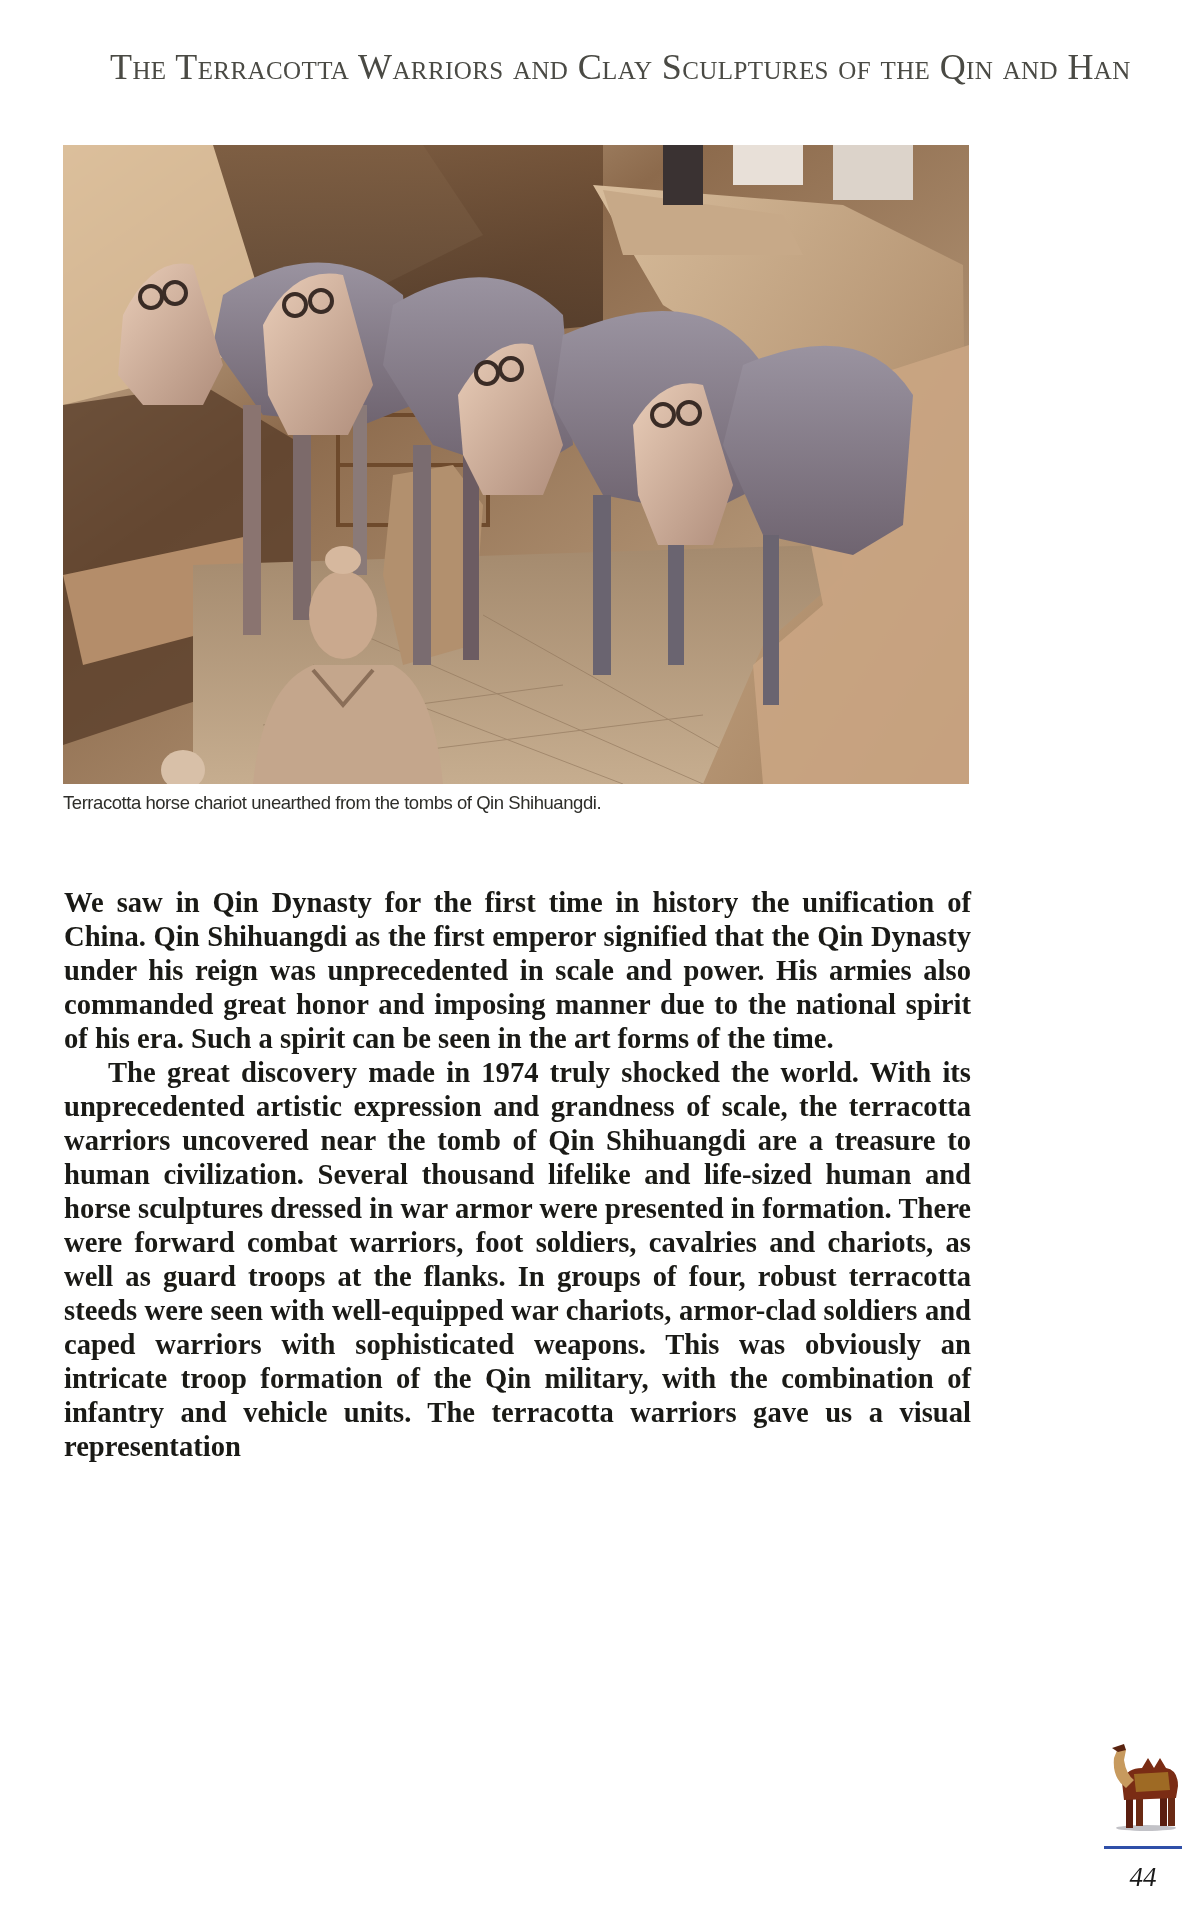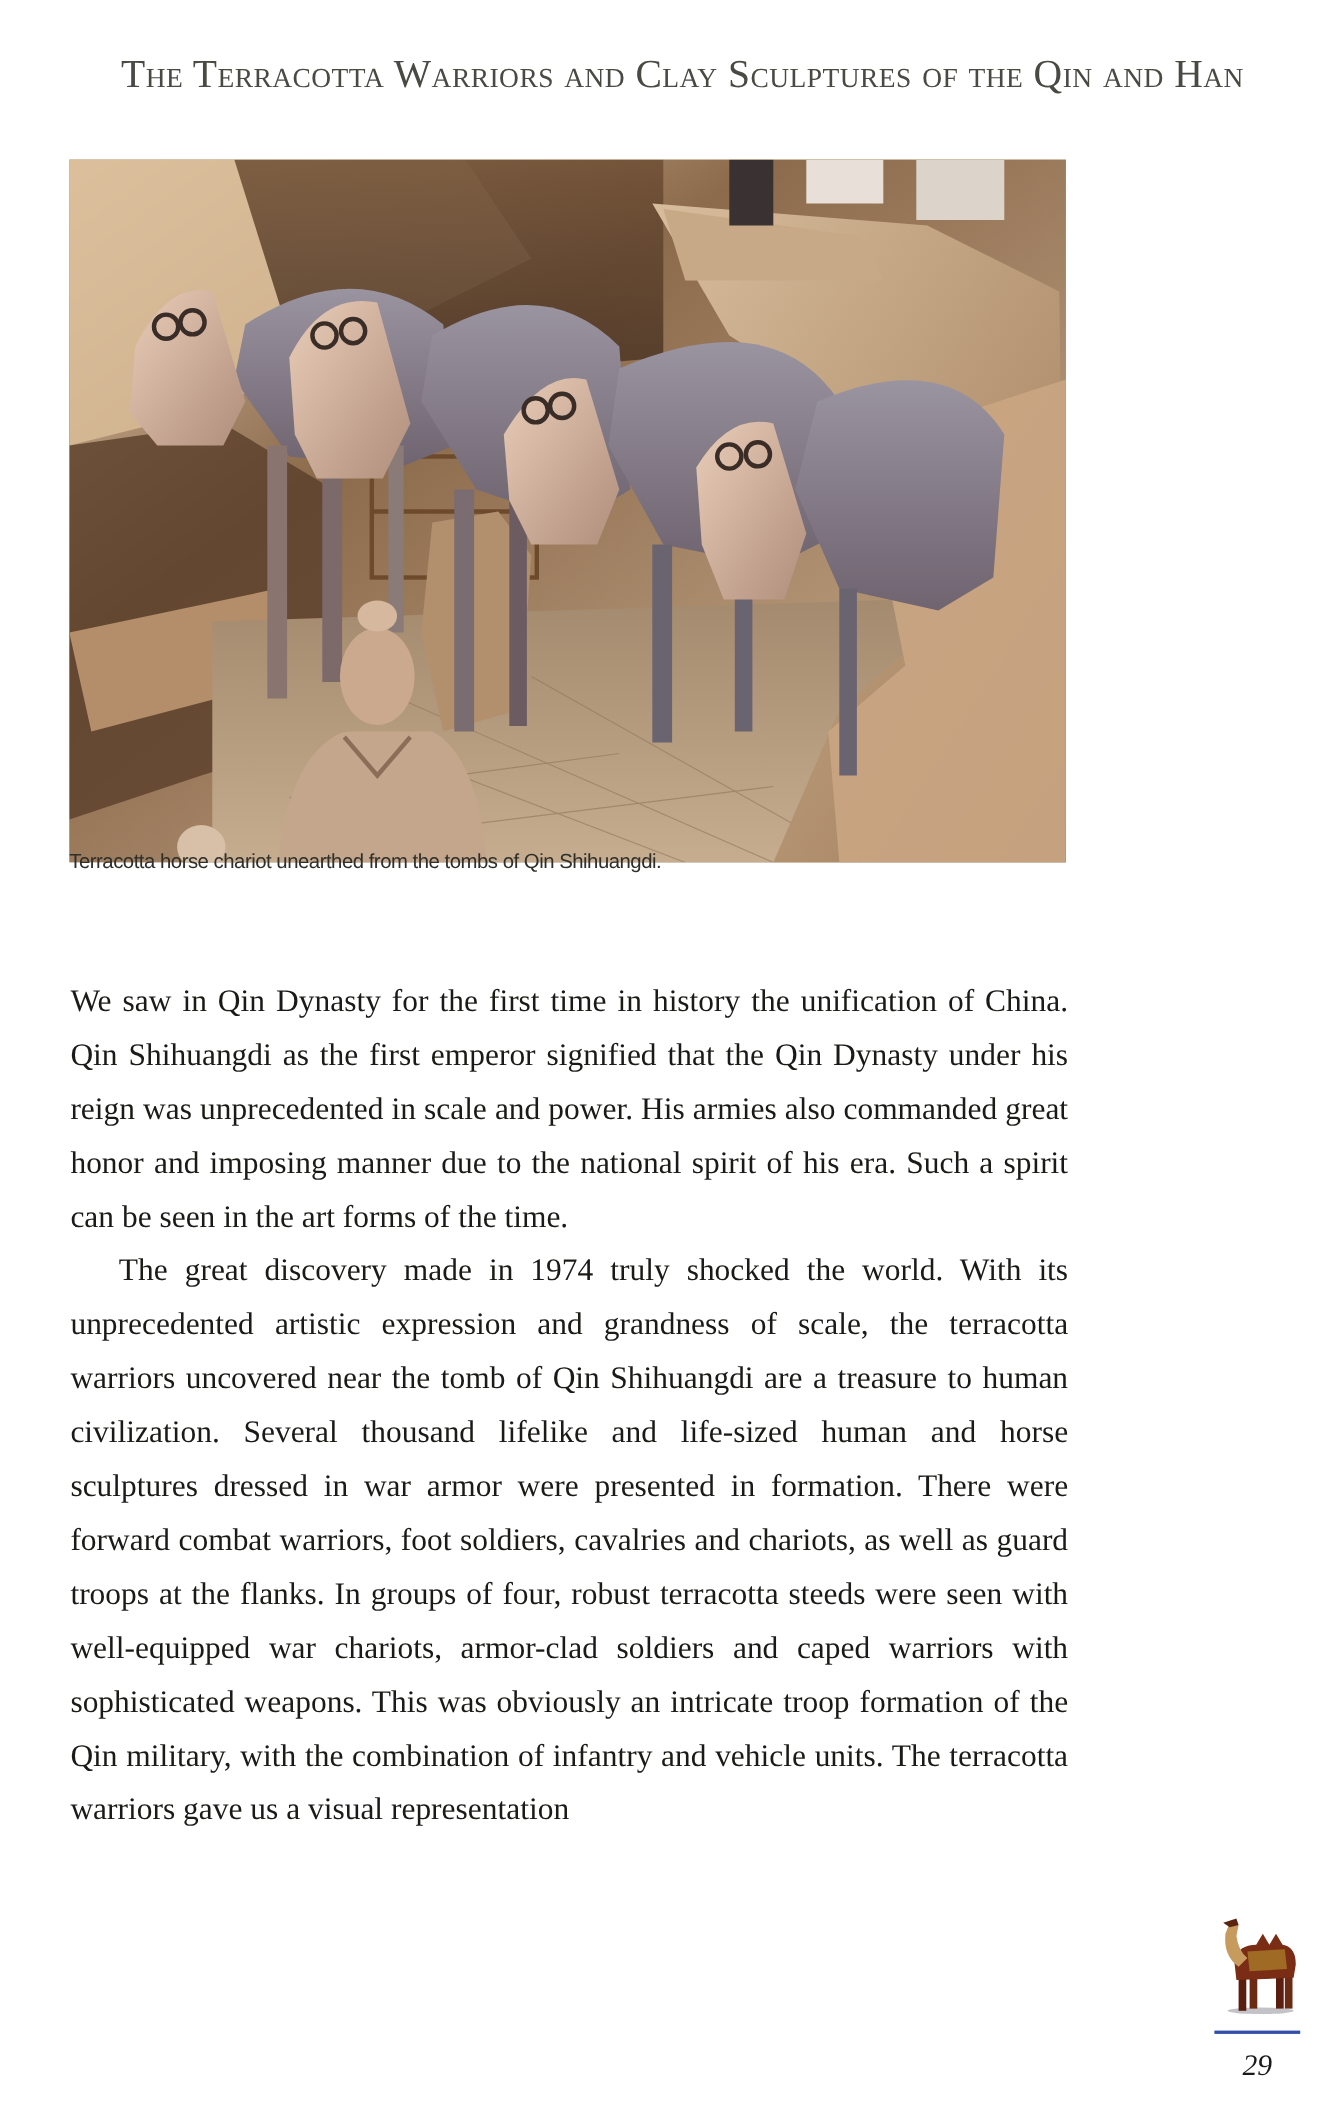--- a/index.html
+++ b/index.html
@@ -13,30 +13,30 @@
     text-align-last: justify;
   }
 
   .figure {
     position: absolute; left: 63px; top: 145px; width: 906px; height: 639px;
     overflow: hidden; background: #a98d6e;
   }
   .figure svg { display: block; width: 906px; height: 639px; }
 
   .caption {
-    position: absolute; left: 63px; top: 772px;
+    position: absolute; left: 63px; top: 792px;
     font-family: "Liberation Sans", "DejaVu Sans", sans-serif;
     font-size: 18.5px; color: #2e2e2a; letter-spacing: -0.45px;
     white-space: nowrap;
   }
 
   .body-text {
     position: absolute; left: 64px; top: 886px; width: 907px;
     font-family: "Liberation Serif", "DejaVu Serif", serif;
-    font-size: 28.6px; line-height: 49px; color: #1a1a16;
+    font-size: 28.6px; line-height: 34px; color: #1a1a16; font-weight: bold;
   }
   .body-text p { margin: 0; text-align: justify; }
   .body-text p.indent { text-indent: 44px; }
 
   .camel {
     position: absolute; left: 1104px; top: 1738px; width: 80px; height: 96px;
   }
   .folio-rule {
     position: absolute; left: 1104px; top: 1846px; width: 78px; height: 3px;
     background: #2f4fa8;
@@ -175,13 +175,13 @@
 
     <path d="M18 44 Q22 30 38 30 L44 20 L50 30 L56 20 L62 30 Q74 32 74 48 L72 60 L20 62 Z" fill="#7a2c14"></path>
     <path d="M30 36 L64 34 L66 52 L32 54 Z" fill="#a87a28" opacity="0.8"></path>
 
     <path d="M22 50 Q8 40 10 20 L14 10 L22 12 L20 22 Q22 36 30 42 Z" fill="#c79a5e"></path>
     <path d="M8 10 L20 6 L22 12 L14 14 Z" fill="#5a2410"></path>
   </svg>
 </div>
 
 <div class="folio-rule"></div>
-<div class="folio">29</div>
+<div class="folio">44</div>
 
 </body></html>

